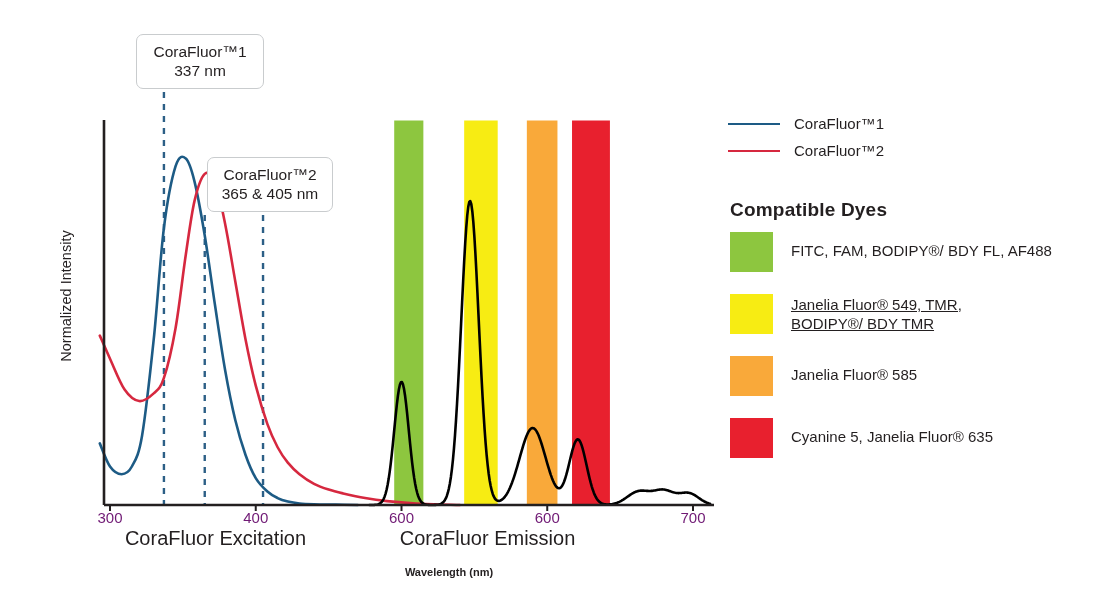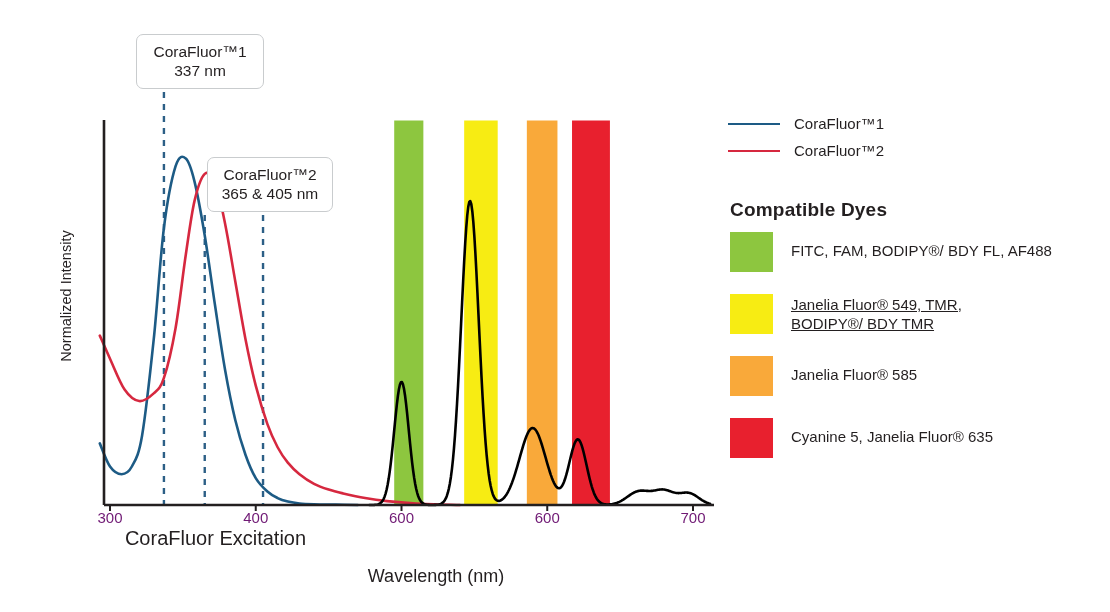--- a/index.html
+++ b/index.html
@@ -8,21 +8,21 @@
   .callout{position:absolute;border:1px solid #c9ccce;border-radius:7px;background:#ffffff;
            text-align:center;font-size:15.5px;line-height:19px;color:#231f20;padding:7px 10px 8px;box-sizing:border-box;}
   #callout1{left:136px;top:34px;width:128px;}
   #callout2{left:207px;top:157px;width:126px;}
   .callout .l2{display:block;}
   #ylabel{position:absolute;left:-24px;top:288px;width:180px;text-align:center;
           transform:rotate(-90deg);font-size:14.5px;color:#231f20;}
   .xsub{position:absolute;font-size:20px;color:#231f20;text-align:center;}
   #xsub1{left:108px;top:527px;width:215px;}
   #xsub2{left:380px;top:527px;width:215px;}
-  #xaxis-title{position:absolute;left:286px;top:566px;width:300px;text-align:center;font-size:18px;}
+  #xaxis-title{position:absolute;left:299px;top:566px;width:300px;text-align:center;font-size:11px;font-weight:bold;}
   .tick-label{position:absolute;font-size:15px;text-align:center;width:60px;color:#701a75;}
   
   #legend{position:absolute;left:728px;top:110px;width:370px;}
   .leg-row{display:flex;align-items:center;height:27px;}
   .leg-line{width:52px;height:0;border-top-width:2.6px;border-top-style:solid;margin-right:14px;}
   .leg-text{font-size:15px;color:#231f20;}
   #dyes-title{position:absolute;left:730px;top:199px;font-size:19px;font-weight:bold;color:#231f20;letter-spacing:.2px;}
   #dyes{position:absolute;left:730px;top:232px;width:375px;}
   .dye-row{display:flex;align-items:flex-start;margin-bottom:22px;}
   .dye-sw{width:43px;height:40px;flex:0 0 43px;margin-right:18px;}
@@ -59,20 +59,21 @@
     <span class="l2">337 nm</span>
   </div>
 
   <div class="callout" id="callout2">
     <span>CoraFluor™2</span>
     <span class="l2">365 &amp; 405 nm</span>
   </div>
 
   <div id="ylabel">Normalized Intensity</div>
   <div class="xsub" id="xsub1">CoraFluor Excitation</div>
+  <div class="xsub" id="xsub2">CoraFluor Emission</div>
   <div id="xaxis-title">Wavelength (nm)</div>
 
   <div id="ticklabels">
       <div class="tick-label" style="left: 80px; top: 509px;">300</div>
       <div class="tick-label" style="left: 225.75px; top: 509px;">400</div>
       <div class="tick-label" style="left: 371.5px; top: 509px;">600</div>
       <div class="tick-label" style="left: 517.25px; top: 509px;">600</div>
       <div class="tick-label" style="left: 663px; top: 509px;">700</div>
     </div>
 

